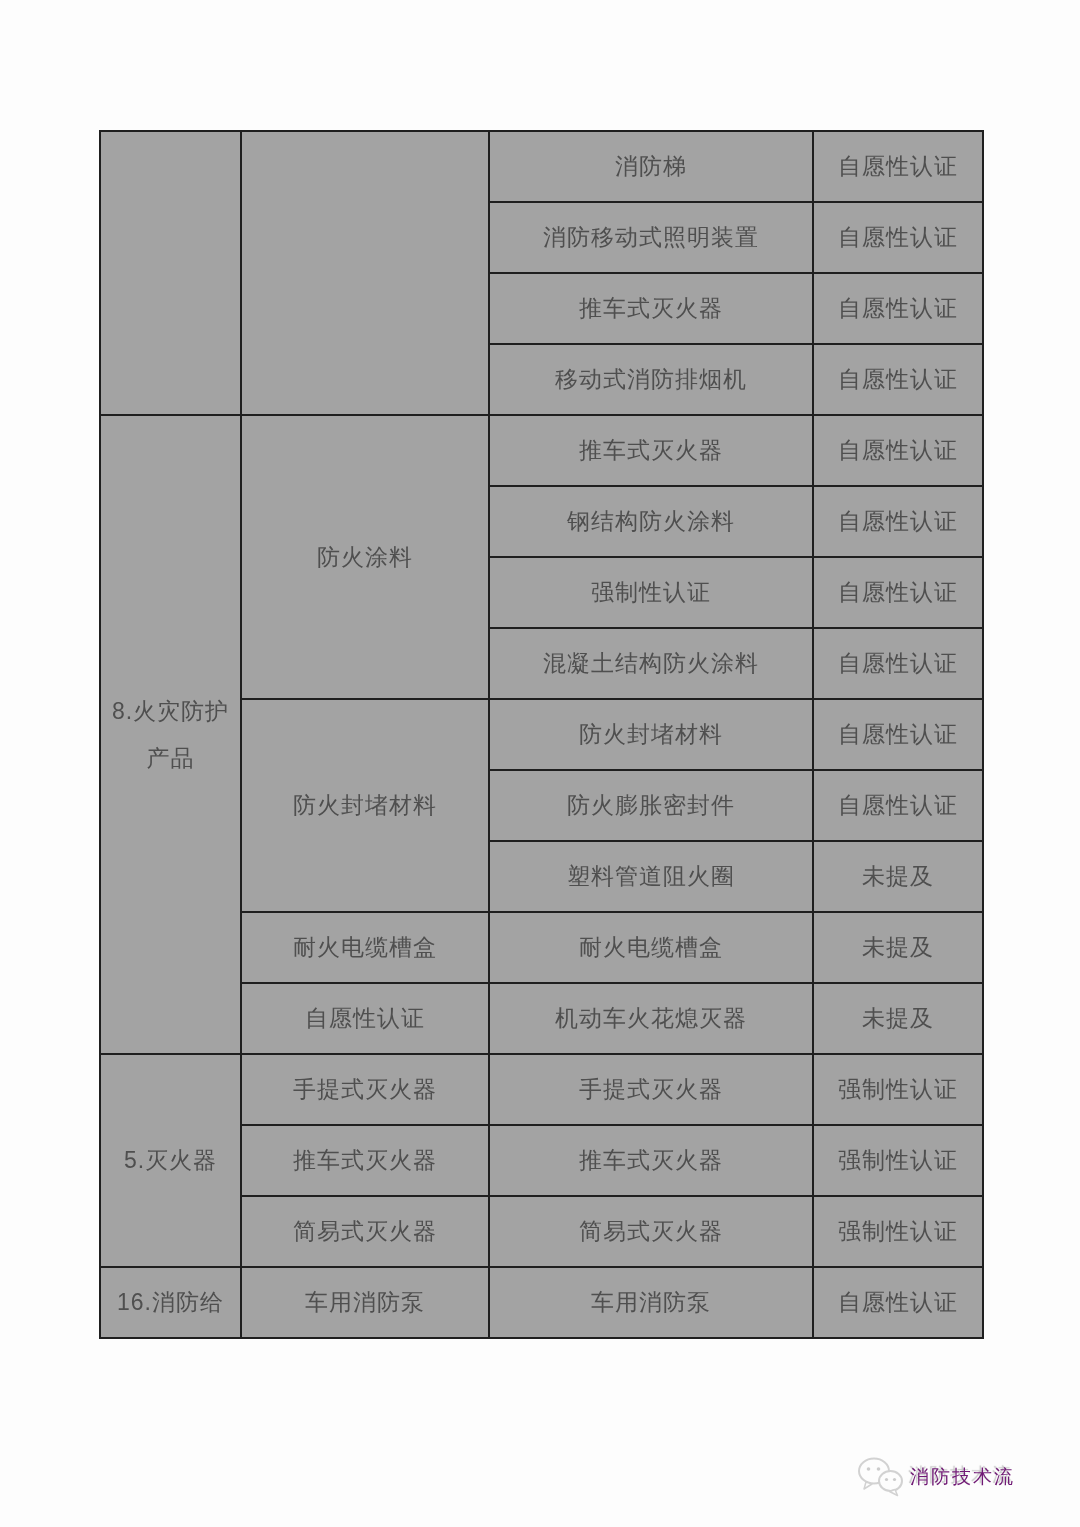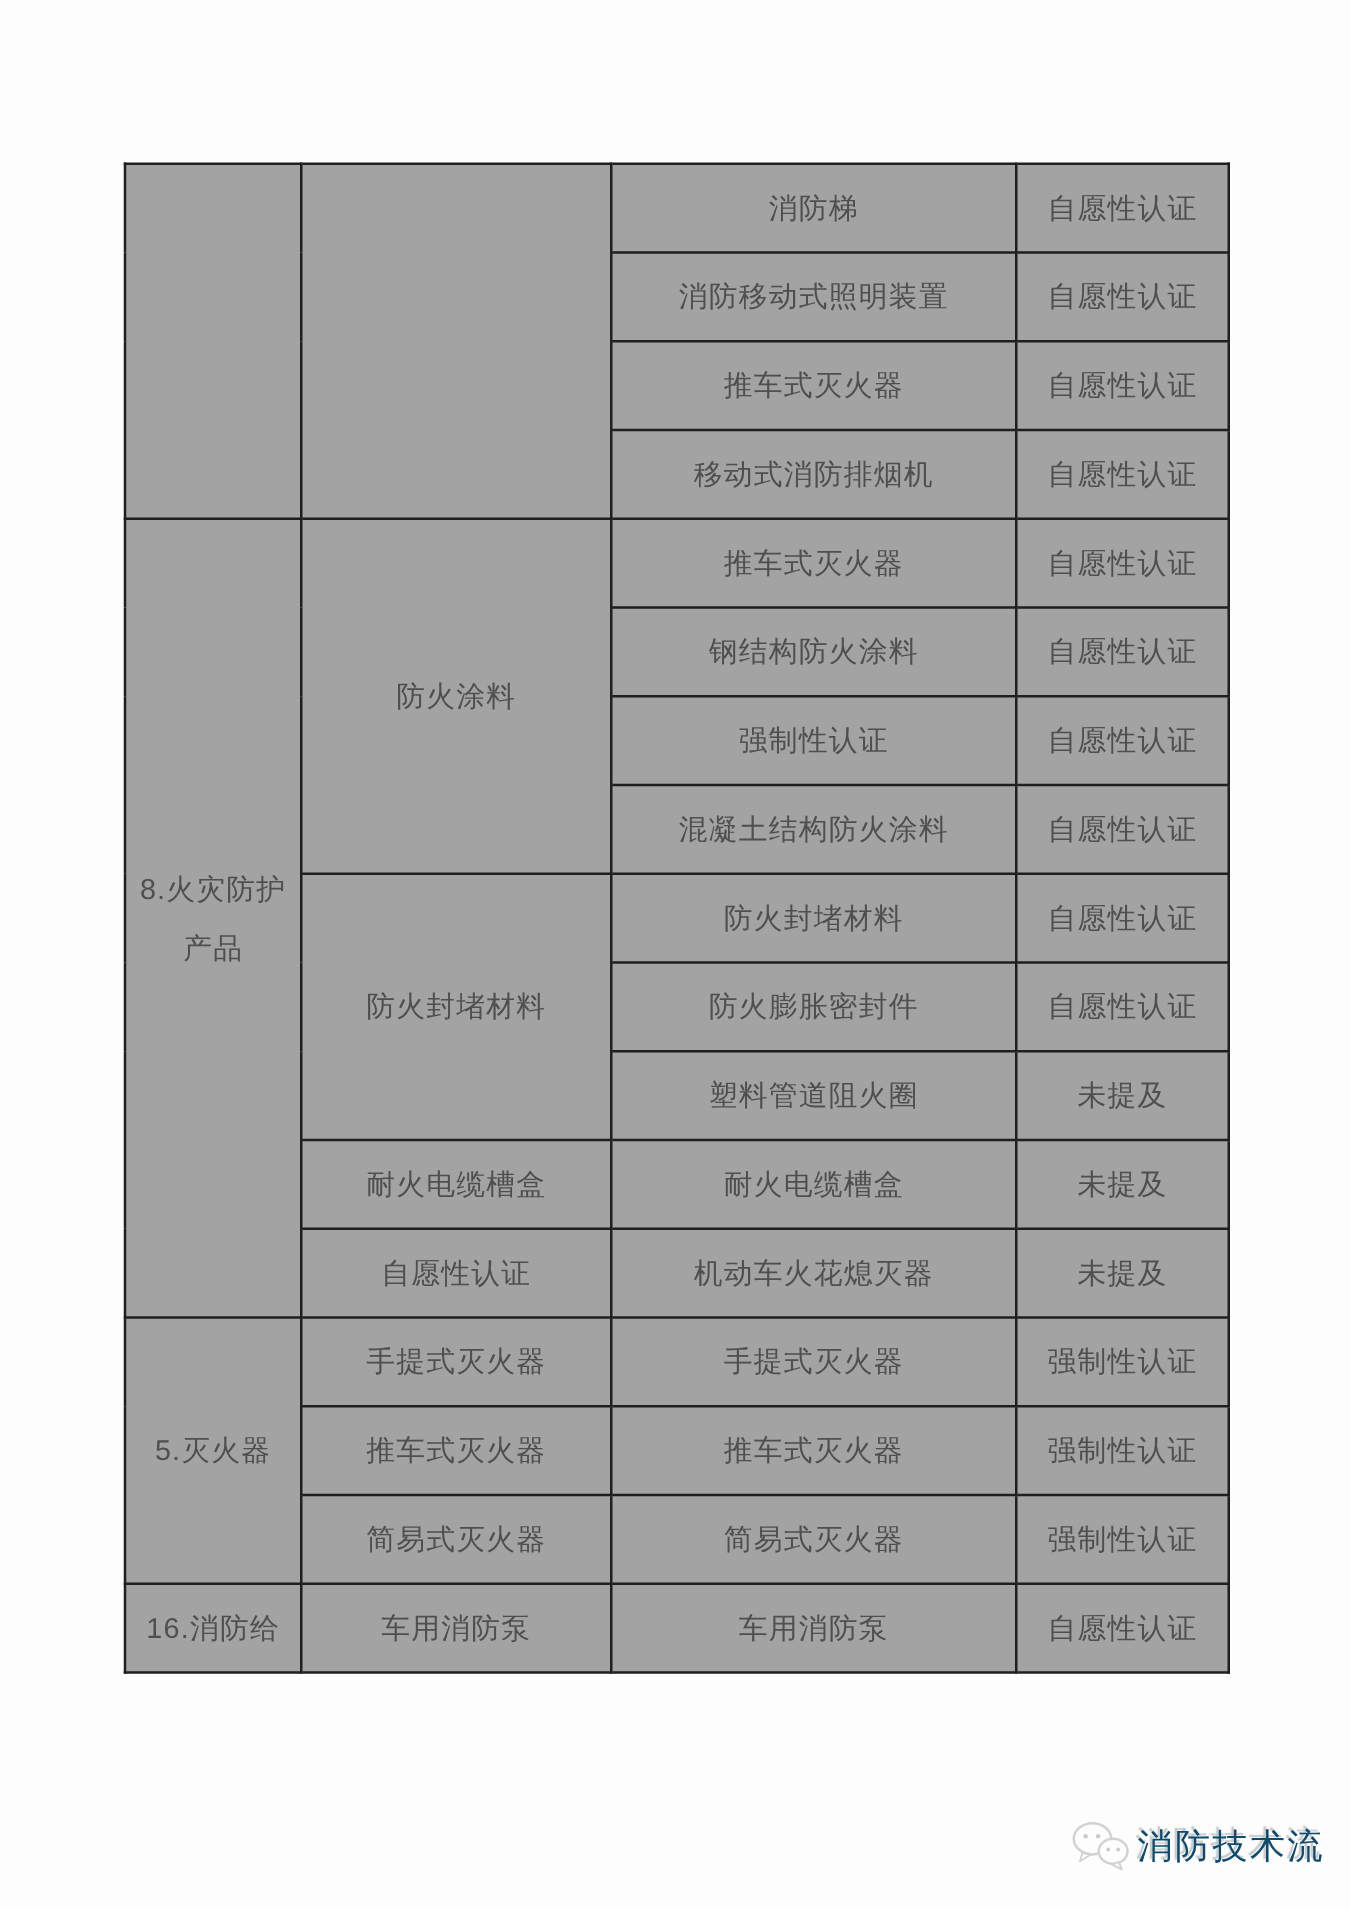--- a/index.html
+++ b/index.html
@@ -41,23 +41,23 @@
   .cat-line { display: block; line-height: 47px; text-align: center; }
   .watermark {
     position: absolute;
     left: 856px;
     top: 1456px;
     display: flex;
     align-items: center;
     gap: 6px;
   }
   .watermark .wm-text {
-    font-size: 28px;
+    font-size: 19px;
     letter-spacing: 2px;
-    color: #0c4a6e;
+    color: #701a75;
     text-shadow: -2px -2px 1px #c6c6c6;
     white-space: nowrap;
   }
   .watermark svg { display: block; }
 </style>
 </head>
 <body>
 
 <div class="page">
 

